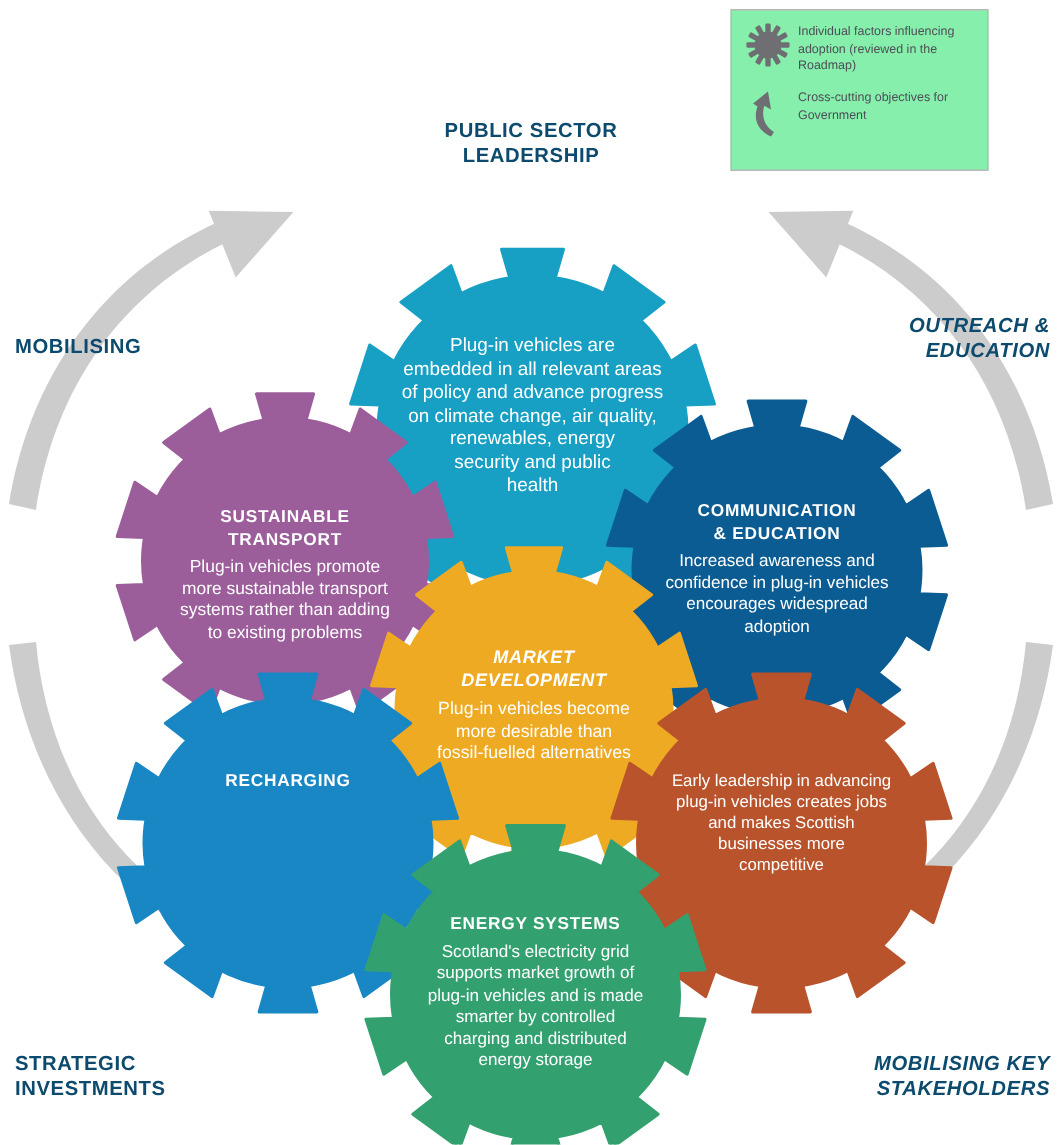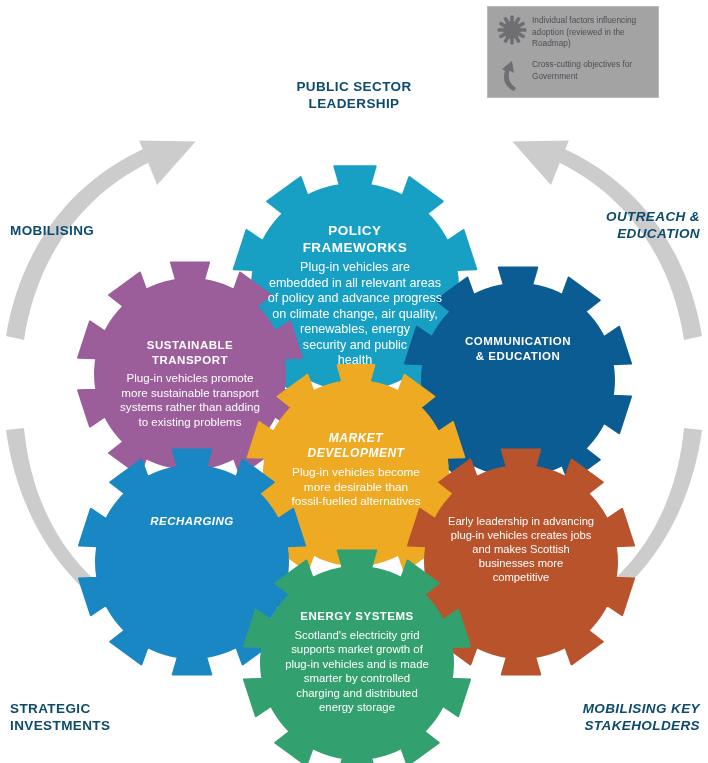--- a/index.html
+++ b/index.html
@@ -15,22 +15,22 @@
   .outer-label{
     position:absolute;font-weight:bold;font-size:13.5px;line-height:17px;
     letter-spacing:.4px;color:#0c4a6e;white-space:pre-line;
   }
   .ol-top{left:0;right:0;text-align:center;top:78px;}
   .ol-left{left:10px;text-align:left;}
   .ol-right{right:8px;text-align:right;font-style:italic;}
 
   
   #legend{
-    position:absolute;left:487px;top:6px;width:172px;height:92px;
-    border:1px solid #b9b9b9;background:#a3a3a3;box-sizing:border-box;
+    position:absolute;left:487px;top:6px;width:172px;height:108px;
+    border:1px solid #b9b9b9;background:#86efac;box-sizing:border-box;
   }
   .legend-row{position:absolute;display:flex;align-items:flex-start;}
   .legend-text{
     font-size:8.3px;line-height:11.5px;color:#4e4e56;
     font-family:"Liberation Sans","DejaVu Sans",sans-serif;white-space:pre-line;
   }
   .legend-ico{width:40px;flex:0 0 40px;display:flex;justify-content:center;}
 
   
   .gear-text{
@@ -87,50 +87,52 @@
       <g>
         <path d="M 506.81 467.05 L 501.75 449.39 L 540.25 449.39 L 535.19 467.05 A 96 96 0 0 1 560.81 474.64 L 565.33 476.85 L 571.62 459.59 L 602.76 482.21 L 588.29 493.53 A 96 96 0 0 1 604.55 514.73 L 606.91 519.17 L 622.15 508.90 L 634.04 545.51 L 615.68 546.16 A 96 96 0 0 1 616.38 572.87 L 615.68 577.84 L 634.04 578.49 L 622.15 615.10 L 606.91 604.83 A 96 96 0 0 1 591.78 626.86 L 588.29 630.47 L 602.76 641.79 L 571.62 664.41 L 565.33 647.15 A 96 96 0 0 1 540.14 656.07 L 535.19 656.95 L 540.25 674.61 L 501.75 674.61 L 506.81 656.95 A 96 96 0 0 1 481.19 649.36 L 476.67 647.15 L 470.38 664.41 L 439.24 641.79 L 453.71 630.47 A 96 96 0 0 1 437.45 609.27 L 435.09 604.83 L 419.85 615.10 L 407.96 578.49 L 426.32 577.84 A 96 96 0 0 1 425.62 551.13 L 426.32 546.16 L 407.96 545.51 L 419.85 508.90 L 435.09 519.17 A 96 96 0 0 1 450.22 497.14 L 453.71 493.53 L 439.24 482.21 L 470.38 459.59 L 476.67 476.85 A 96 96 0 0 1 501.86 467.93 Z" fill="#b9532c" stroke="#b9532c" stroke-width="2" stroke-linejoin="round"></path>
       </g>
       <g>
         <path d="M 342.81 568.05 L 337.75 550.39 L 376.25 550.39 L 371.19 568.05 A 96 96 0 0 1 396.81 575.64 L 401.33 577.85 L 407.62 560.59 L 438.76 583.21 L 424.29 594.53 A 96 96 0 0 1 440.55 615.73 L 442.91 620.17 L 458.15 609.90 L 470.04 646.51 L 451.68 647.16 A 96 96 0 0 1 452.38 673.87 L 451.68 678.84 L 470.04 679.49 L 458.15 716.10 L 442.91 705.83 A 96 96 0 0 1 427.78 727.86 L 424.29 731.47 L 438.76 742.79 L 407.62 765.41 L 401.33 748.15 A 96 96 0 0 1 376.14 757.07 L 371.19 757.95 L 376.25 775.61 L 337.75 775.61 L 342.81 757.95 A 96 96 0 0 1 317.19 750.36 L 312.67 748.15 L 306.38 765.41 L 275.24 742.79 L 289.71 731.47 A 96 96 0 0 1 273.45 710.27 L 271.09 705.83 L 255.85 716.10 L 243.96 679.49 L 262.32 678.84 A 96 96 0 0 1 261.62 652.13 L 262.32 647.16 L 243.96 646.51 L 255.85 609.90 L 271.09 620.17 A 96 96 0 0 1 286.22 598.14 L 289.71 594.53 L 275.24 583.21 L 306.38 560.59 L 312.67 577.85 A 96 96 0 0 1 337.86 568.93 Z" fill="#33a06f" stroke="#33a06f" stroke-width="2" stroke-linejoin="round"></path>
       </g>
     </svg>
 
   <div id="gear-text-layer">
       <div class="gear-text" style="left: 261px; top: 223px; width: 188px;">
-        <div class="gear-title" style="font-size: 13.5px; line-height: 16.5px;">POLICY
-FRAMEWORKS</div>
         <div class="gear-body" style="font-size: 12.6px; line-height: 15.5px;">Plug-in vehicles are
 embedded in all relevant areas
 of policy and advance progress
 on climate change, air quality,
 renewables, energy
 security and public
 health</div>
       </div>
       <div class="gear-text" style="left: 102px; top: 326px; width: 176px; margin-top: 12px;">
         <div class="gear-title" style="font-size: 11.5px; line-height: 14.5px;">SUSTAINABLE
 TRANSPORT</div>
         <div class="gear-body" style="font-size: 11.6px; line-height: 14.5px;">Plug-in vehicles promote
 more sustainable transport
 systems rather than adding
 to existing problems</div>
       </div>
       <div class="gear-text" style="left: 428px; top: 334px; width: 180px;">
         <div class="gear-title" style="font-size: 11.5px; line-height: 14.5px;">COMMUNICATION
 &amp; EDUCATION</div>
+        <div class="gear-body" style="font-size: 11.4px; line-height: 14.5px;">Increased awareness and
+confidence in plug-in vehicles
+encourages widespread
+adoption</div>
       </div>
       <div class="gear-text" style="left: 270px; top: 431px; width: 172px;">
         <div class="gear-title" style="font-size: 12px; line-height: 15px; font-style: italic;">MARKET
 DEVELOPMENT</div>
         <div class="gear-body" style="font-size: 11.8px; line-height: 14.5px;">Plug-in vehicles become
 more desirable than
 fossil-fuelled alternatives</div>
       </div>
-      <div class="gear-text" style="left: 102px; top: 514px; width: 180px; font-style: italic;">
+      <div class="gear-text" style="left: 102px; top: 514px; width: 180px;">
         <div class="gear-title" style="font-size: 11.5px; line-height: 14.5px;">RECHARGING</div>
       </div>
       <div class="gear-text" style="left: 432px; top: 514px; width: 178px;">
         <div class="gear-body" style="font-size: 11.2px; line-height: 14px;">Early leadership in advancing
 plug-in vehicles creates jobs
 and makes Scottish
 businesses more
 competitive</div>
       </div>
       <div class="gear-text" style="left: 269px; top: 609px; width: 176px;">

